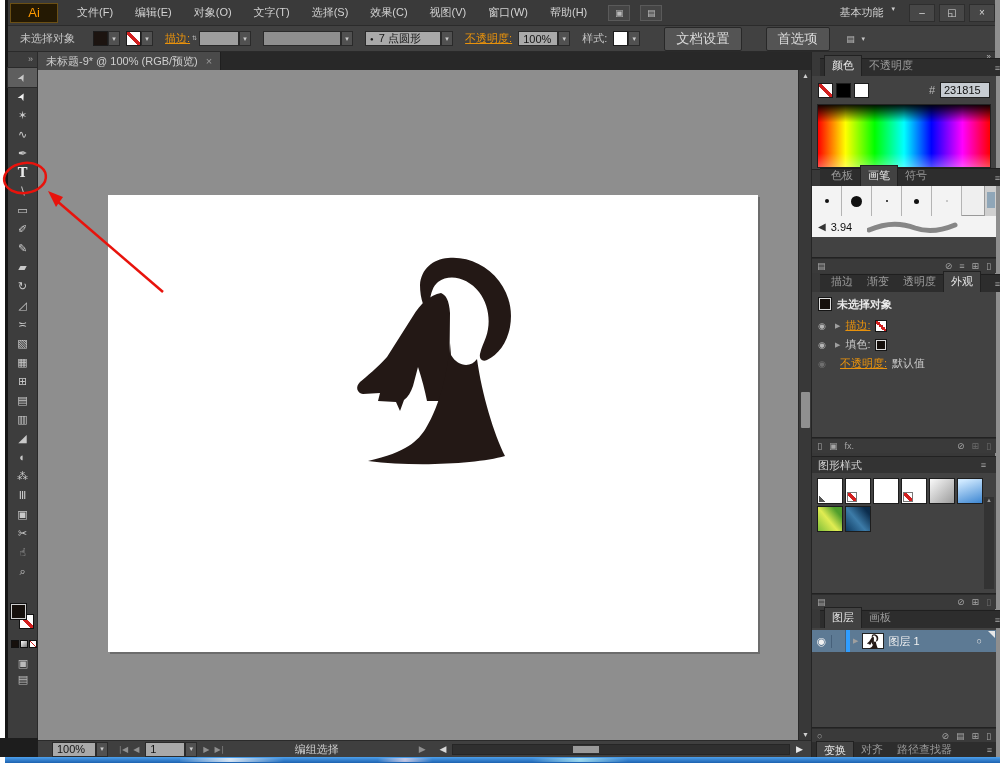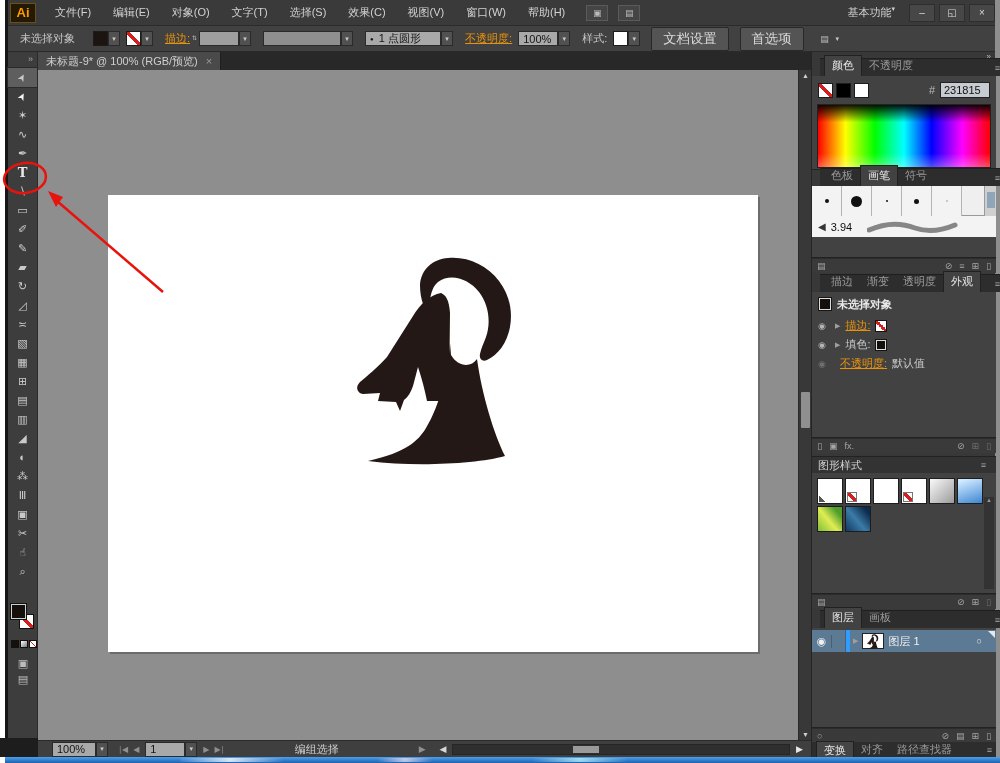--- a/index.html
+++ b/index.html
@@ -7,37 +7,37 @@
 #app{position:relative;width:1000px;height:763px;background:#8e8e8e;overflow:hidden;font-size:11px;color:#c8c8c8}
 .abs{position:absolute}
 
 
 #frame-left{left:0;top:0;width:8px;height:757px;background:#161616}
 #right-sliver{left:995;top:0;width:5px;height:763px;background:#fff}
 #corner-bl{left:0;top:738px;width:38px;height:19px;background:#1d1d1d}
 
 
 #menubar{left:8px;top:0;width:987px;height:26px;background:#3a3a3a;display:flex;align-items:center;border-bottom:1px solid #2b2b2b}
-#ai-logo{width:26px;height:20px;margin:0 8px 0 2px;background:#241903;color:#ff9a00;font-weight:bold;display:flex;align-items:center;justify-content:center;font-size:13px;border:1px solid #6b4f14}
+#ai-logo{width:48px;height:20px;margin:0 8px 0 2px;background:#241903;color:#ff9a00;font-weight:normal;display:flex;align-items:center;justify-content:center;font-size:13px;border:1px solid #6b4f14}
 .menu-item{padding:0 11px;color:#d2d2d2;cursor:default}
 .mb-iconbox{width:22px;height:16px;border:1px solid #5a5a5a;background:#454545;margin-left:10px;display:flex;align-items:center;justify-content:center;color:#bbb;font-size:9px}
-#workspace{margin-left:auto;color:#cfcfcf;display:flex;align-items:flex-start;gap:0}
+#workspace{margin-left:auto;color:#cfcfcf;display:flex;align-items:flex-start;gap:8px}
 .winbtn{width:26px;height:18px;display:flex;align-items:center;justify-content:center;color:#d8d8d8;margin-left:4px;background:#474747;border:1px solid #2e2e2e;font-size:10px}
 
 
 #controlbar{left:8px;top:26px;width:987px;height:26px;background:#414141;display:flex;align-items:center;border-bottom:1px solid #2a2a2a}
 .cb-label{color:#c6c6c6;margin:0 6px}
 .link{color:#e8920c;text-decoration:underline}
 .sw{width:15px;height:15px;border:1px solid #1c1c1c}
 .sw-fill{background:#1c1410}
 .sw-none{background:#fff;position:relative;background-image:linear-gradient(45deg,transparent 42%,#d21f1f 42%,#d21f1f 58%,transparent 58%)}
 .dd{width:12px;height:15px;background:#515151;border:1px solid #2a2a2a;color:#c9c9c9;font-size:7px;display:flex;align-items:center;justify-content:center}
 .field{background:#a9a9a9;color:#151515;height:15px;display:flex;align-items:center;padding:0 4px;border:1px solid #2a2a2a}
 .stepper{display:flex;flex-direction:column;justify-content:center;color:#bbb;font-size:6px;line-height:5px;margin:0 2px}
-.cb-btn{background:#545454;border:1px solid #282828;border-radius:2px;color:#d9d9d9;padding:2px 11px;margin-left:11px}
+.cb-btn{background:#545454;border:1px solid #282828;border-radius:2px;color:#d9d9d9;padding:2px 11px;margin-left:24px}
 .gap6{margin-left:6px}.gap12{margin-left:12px}
 
 
 #tabbar{left:38px;top:52px;width:773px;height:18px;background:#282828;display:flex}
 #doc-tab{background:#4a4a4a;color:#cfcfcf;display:flex;align-items:center;gap:8px;padding:0 8px;border-right:1px solid #1f1f1f}
 #doc-tab .x{color:#9a9a9a}
 
 
 #toolbar{left:8px;top:52px;width:30px;height:686px;background:#3d3d3d;border-right:1px solid #2a2a2a}
 #tb-collapse{height:16px;text-align:right;padding:2px 4px 0 0;color:#a8a8a8;font-size:9px}
@@ -185,21 +185,21 @@
     <span class="sw sw-none gap6" data-name="stroke-color-swatch"></span>
     <span class="dd" data-name="stroke-dropdown-icon">▾</span>
     <span class="link gap12" data-name="stroke-panel-link">描边:</span>
     <span class="stepper" data-name="stroke-weight-stepper">⇅</span>
     <span class="field" style="width:40px;background:#9e9e9e" data-name="stroke-weight-field"></span>
     <span class="dd" data-name="stroke-weight-dropdown-icon">▾</span>
     <span class="field gap12" style="width:78px;background:#8f8f8f" data-name="width-profile-field"></span>
     <span class="dd" data-name="width-profile-dropdown-icon">▾</span>
     <span class="field gap12" style="width:76px;gap:5px" data-name="brush-definition-field">
       <span style="font-size:6px" data-name="brush-dot-icon">●</span>
-      <span data-name="brush-definition-value">1 点圆形</span>
+      <span data-name="brush-definition-value">7 点圆形</span>
     </span>
     <span class="dd" data-name="brush-dropdown-icon">▾</span>
     <span class="link gap12" data-name="opacity-panel-link">不透明度:</span>
     <span class="field gap6" style="width:40px" data-name="opacity-field">100%</span>
     <span class="dd" data-name="opacity-dropdown-icon">▾</span>
     <span class="cb-label gap12" data-name="style-label">样式:</span>
     <span class="sw" style="background:#fff" data-name="style-swatch"></span>
     <span class="dd" data-name="style-dropdown-icon">▾</span>
     <button class="cb-btn" data-name="document-setup-button">文档设置</button>
     <button class="cb-btn" data-name="preferences-button">首选项</button>

